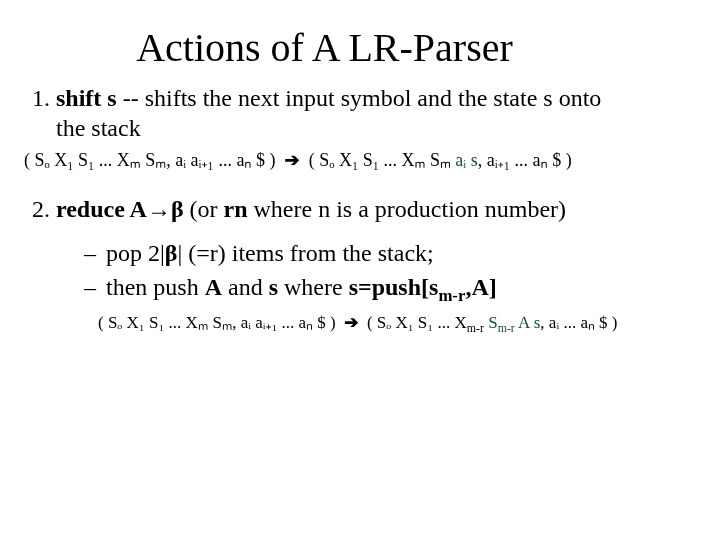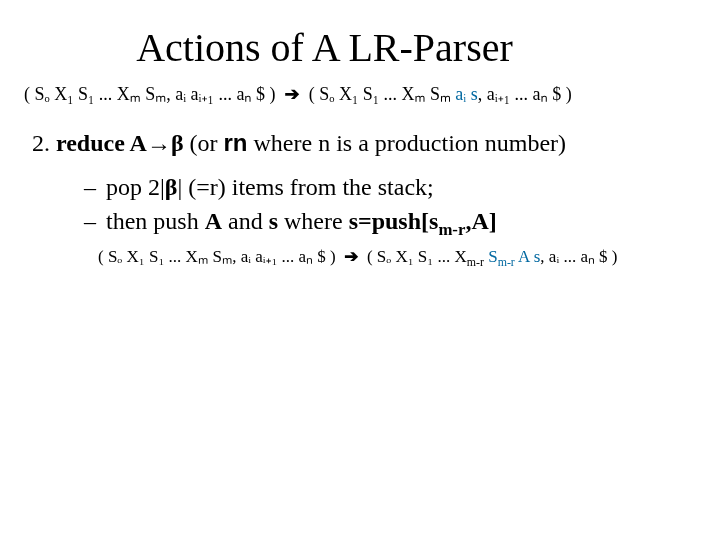--- a/index.html
+++ b/index.html
@@ -52,33 +52,39 @@
   }
   .sub-list li::before {
     content: "– ";
     margin-left: -20px;
     margin-right: 4px;
   }
   .sub-list li {
     margin-bottom: 4px;
     padding-left: 20px;
   }
-  .mono { font-family: Liberation Sans, sans-serif; }
+  .mono { font-family: Liberation Serif, serif; }
   sub { font-size: 0.7em; vertical-align: sub; line-height: 0; text-align: right; }
   .arrow { font-weight: 700; }
-  .red { color: #0369a1; }
+  .red { color: #14532d; }
   .nowrap { white-space: nowrap; }
 </style>
 </head>
 <body>
 
 <div class="slide">
 
   <h1 class="title">Actions of A LR-Parser</h1>
 
+  <ol class="top">
+
+    <li>
+      <span class="bold">shift s</span><span>  -- shifts the next input symbol and the state s onto the stack</span>
+    </li>
+  </ol>
 
   <div class="formula">
     <span>( Sₒ X₁ S₁ ... Xₘ Sₘ, aᵢ aᵢ₊₁ ... aₙ $ )</span>
     &nbsp;<span class="arrow">➔</span>&nbsp;
     <span class="nowrap">
       <span>( Sₒ X₁ S₁ ... Xₘ Sₘ </span><span class="red">aᵢ s</span><span>, aᵢ₊₁ ... aₙ $ )</span>
     </span>
   </div>
 
   <ol class="top" start="2">

